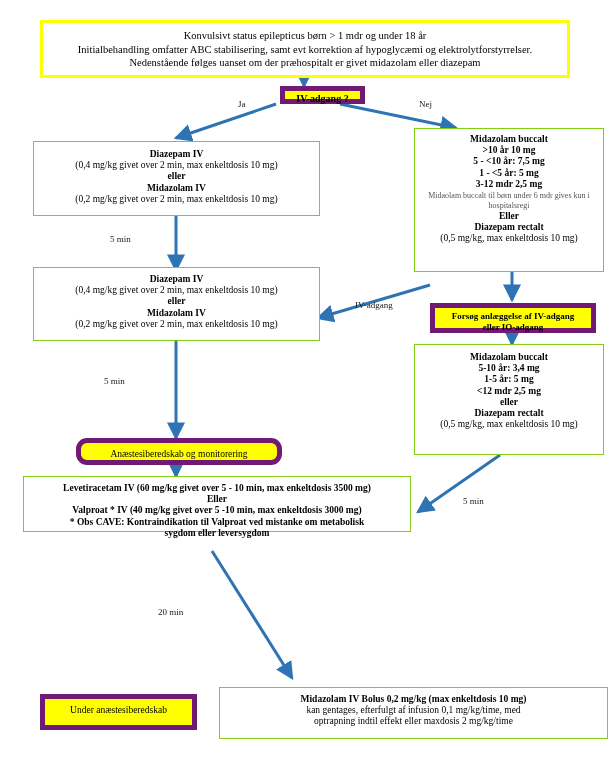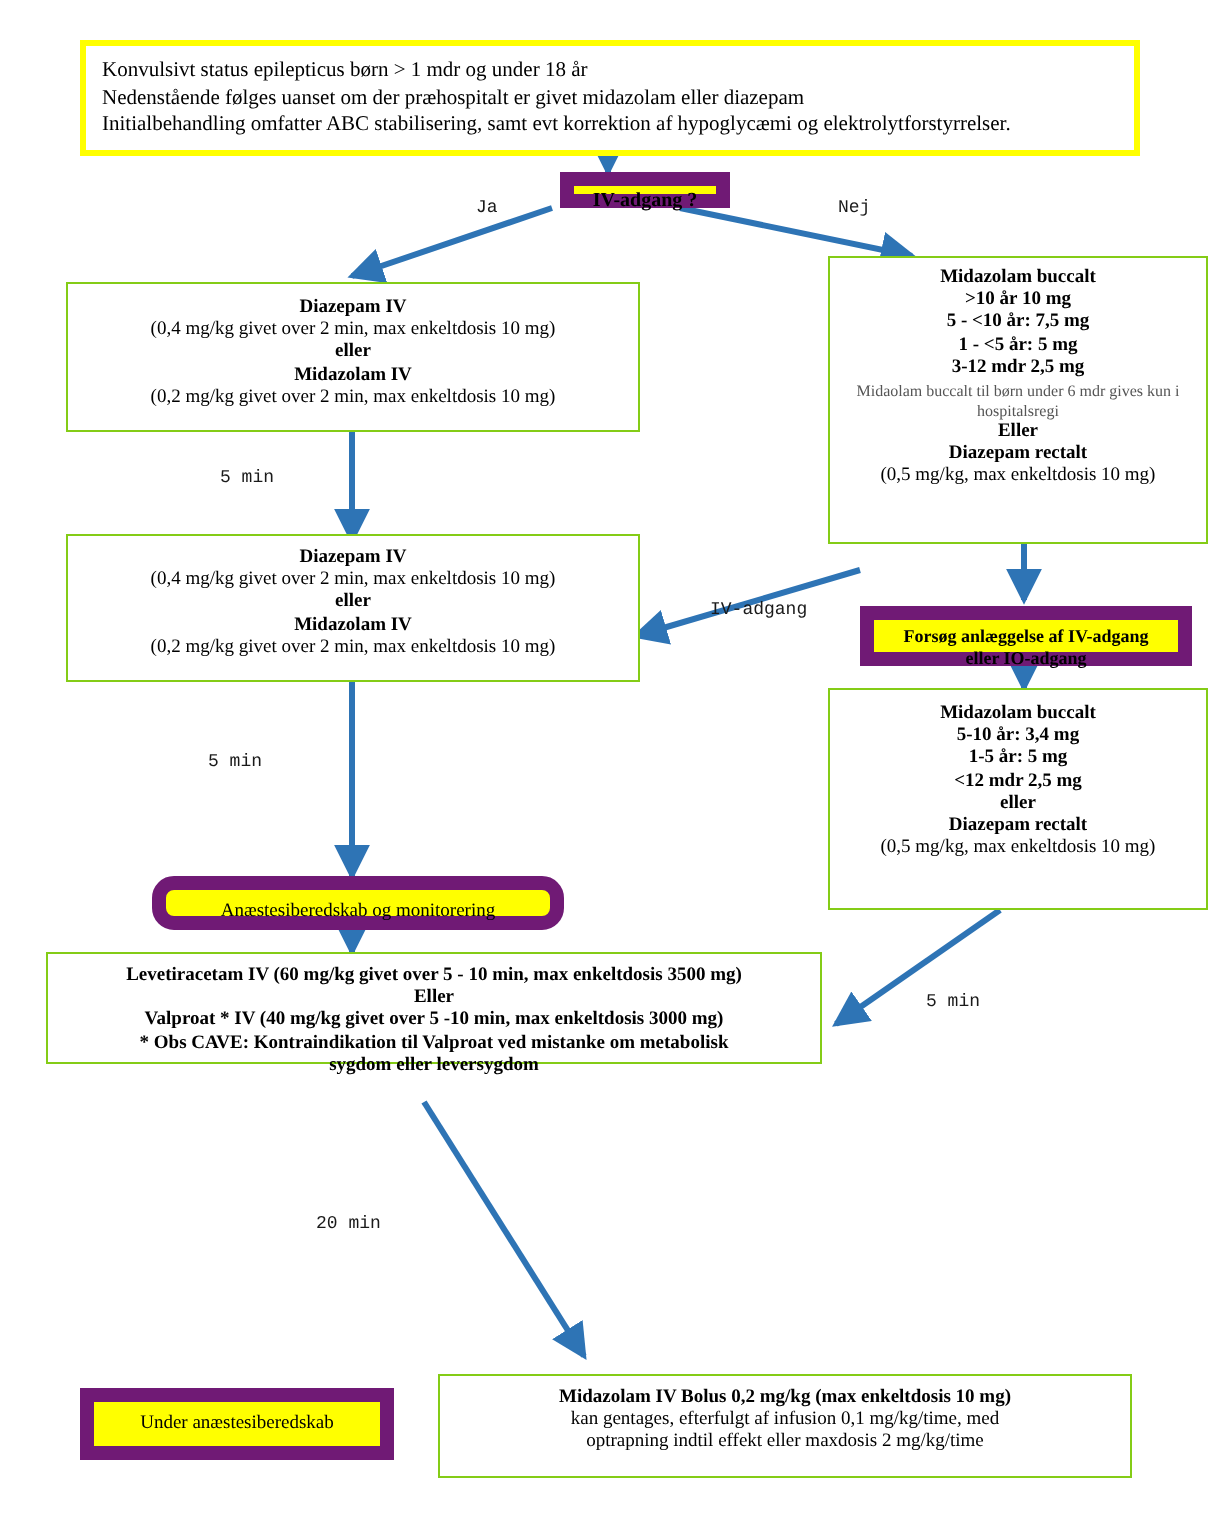--- a/index.html
+++ b/index.html
@@ -22,49 +22,50 @@
     background: #ffffff;
     border: 1px solid #84cc16;
     text-align: center;
     color: #000000;
     line-height: 1.18;
   }
   .yellowbox {
     position: absolute;
     box-sizing: border-box;
     background: #ffff00;
-    border: 7px solid #701a75;
+    border: 5px solid #701a75;
     text-align: center;
     color: #000000;
     line-height: 1.18;
     font-weight: bold;
   }
   .header-box {
     position: absolute;
     box-sizing: border-box;
     background: #ffffff;
     border: 3px solid #ffff00;
+    text-align: center;
     color: #000000;
     line-height: 1.30;
   }
   .ln { display: block; }
   .b  { font-weight: bold; }
   .note {
     display: block;
     font-size: 8px;
     color: #555555;
     line-height: 1.25;
     padding: 1px 6px 0 6px;
   }
   
   .edge-label {
     position: absolute;
     font-size: 9px;
     color: #1a1a1a;
-    font-family: Liberation Mono, monospace;
+    font-family: Liberation Serif, serif;
     white-space: nowrap;
   }
   
   #arrows {
     position: absolute;
     left: 0; top: 0;
     width: 609px;
     height: 758px;
     pointer-events: none;
   }
@@ -99,22 +100,22 @@
 
     <line x1="176" y1="465" x2="176" y2="476" stroke="#2e74b5" stroke-width="3" marker-end="url(#ah)"></line>
 
     <line x1="500" y1="455" x2="418" y2="512" stroke="#2e74b5" stroke-width="3" marker-end="url(#ah)"></line>
 
     <line x1="212" y1="551" x2="292" y2="678" stroke="#2e74b5" stroke-width="3" marker-end="url(#ah)"></line>
   </svg>
 
   <div class="header-box" style="left:40px; top:20px; width:530px; height:58px; padding:6px 8px; font-size:10.5px;">
     <span class="ln">Konvulsivt status epilepticus børn &gt; 1 mdr og under 18 år</span>
+    <span class="ln">Initialbehandling omfatter ABC stabilisering, samt evt korrektion af hypoglycæmi og elektrolytforstyrrelser.</span>
     <span class="ln">Nedenstående følges uanset om der præhospitalt er givet midazolam eller diazepam</span>
-    <span class="ln">Initialbehandling omfatter ABC stabilisering, samt evt korrektion af hypoglycæmi og elektrolytforstyrrelser.</span>
   </div>
 
   <div class="yellowbox" style="left:280px; top:86px; width:85px; height:18px; font-size:10px; padding-top:2px;">
     <span>IV-adgang ?</span>
   </div>
   <div class="edge-label" style="left:238px; top:99px;">Ja</div>
   <div class="edge-label" style="left:419px; top:99px;">Nej</div>
 
   <div class="box" style="left:33px; top:141px; width:287px; height:75px; padding-top:7px; font-size:9.5px;">
     <span class="ln b">Diazepam IV</span>
@@ -178,19 +179,19 @@
   </div>
 
   <div class="edge-label" style="left:463px; top:496px;">5 min</div>
 
   <div class="edge-label" style="left:158px; top:607px;">20 min</div>
 
   <div class="yellowbox" style="left:40px; top:694px; width:157px; height:36px; padding-top:6px; font-size:9.5px; font-weight:normal;">
     <span>Under anæstesiberedskab</span>
   </div>
 
-  <div class="box" style="left:219px; top:687px; width:347px; height:52px; padding-top:6px; font-size:9.5px;">
+  <div class="box" style="left:219px; top:687px; width:389px; height:52px; padding-top:6px; font-size:9.5px;">
     <span class="ln b">Midazolam IV Bolus 0,2 mg/kg (max enkeltdosis 10 mg)</span>
     <span class="ln">kan gentages, efterfulgt af infusion 0,1 mg/kg/time, med</span>
     <span class="ln">optrapning indtil effekt eller maxdosis 2 mg/kg/time</span>
   </div>
 
 </div>
 
 </body></html>

